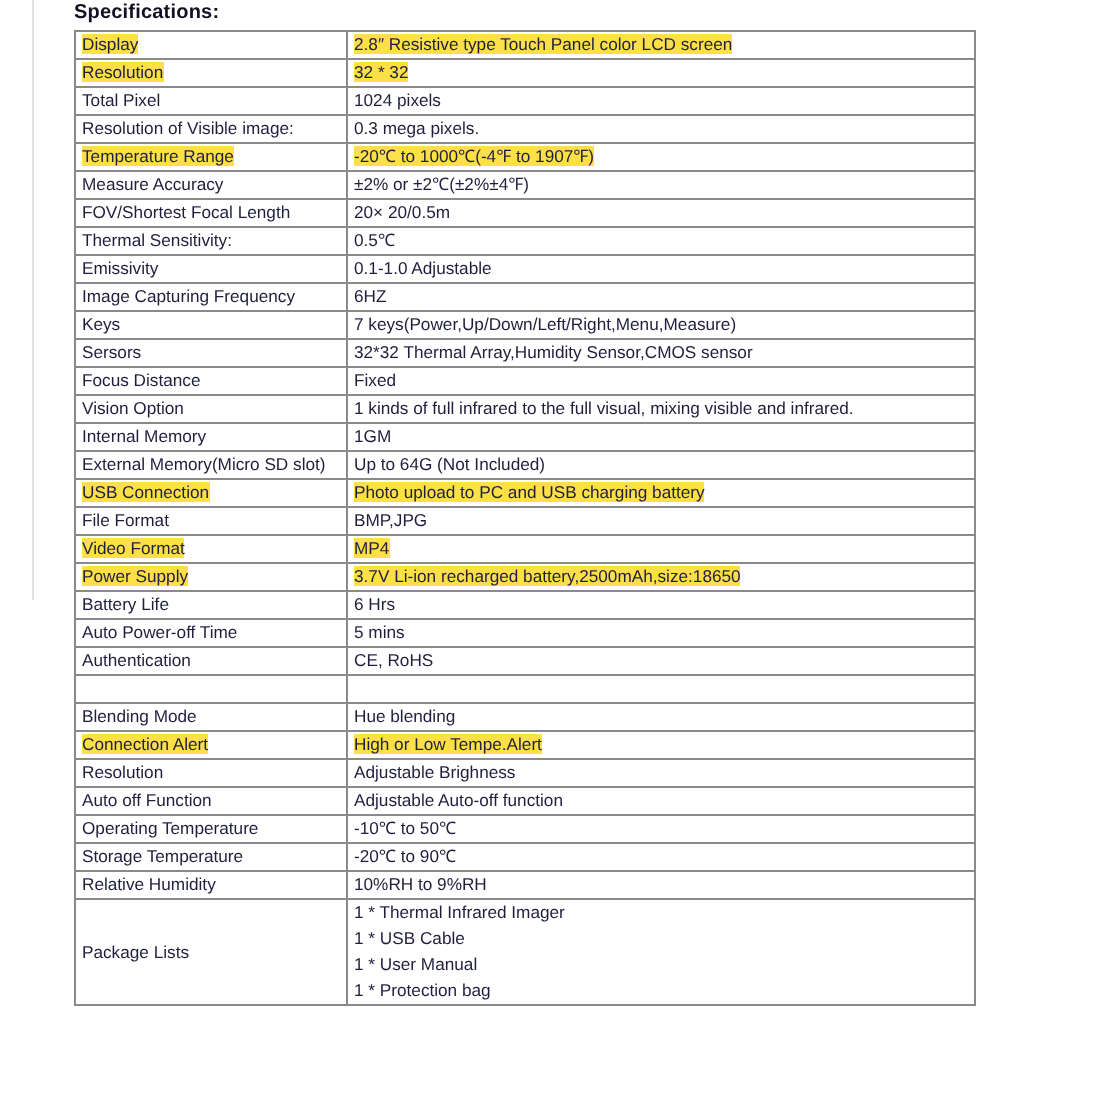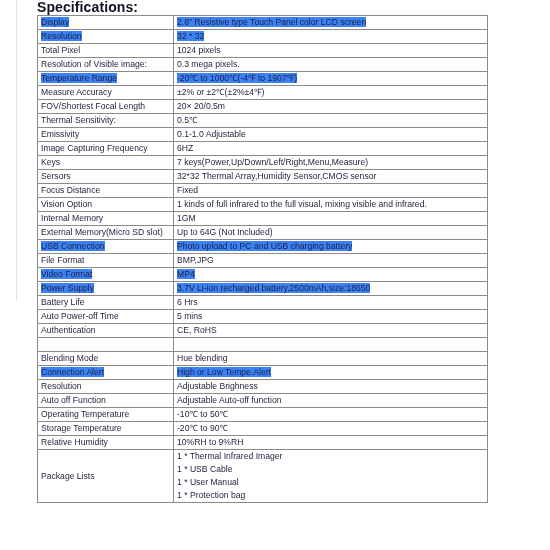--- a/index.html
+++ b/index.html
@@ -30,21 +30,21 @@
     left: 0;
     top: 0;
     width: 550px;
     height: 550px;
   }
 
   #spec-heading {
     position: absolute;
     left: 37px;
     top: 1px;
-    font-size: 14px;
+    font-size: 10px;
     font-weight: bold;
     color: #111122;
     letter-spacing: 0.1px;
     line-height: 12px;
   }
 
   #spec-table-wrap {
     position: absolute;
     left: 37px;
     top: 15px;
@@ -72,21 +72,21 @@
     white-space: nowrap;
     overflow: hidden;
   }
 
   td.key { }
   td.val { padding-left: 4px; }
 
   td.empty-cell { height: 13px; }
 
   .hl {
-    background: #3b82f6;
+    background: #fde047;
   }
 
   td.pkg-key {
     vertical-align: middle;
   }
   td.pkg-val {
     white-space: normal;
     vertical-align: top;
     padding-top: 1px;
     padding-bottom: 1px;

